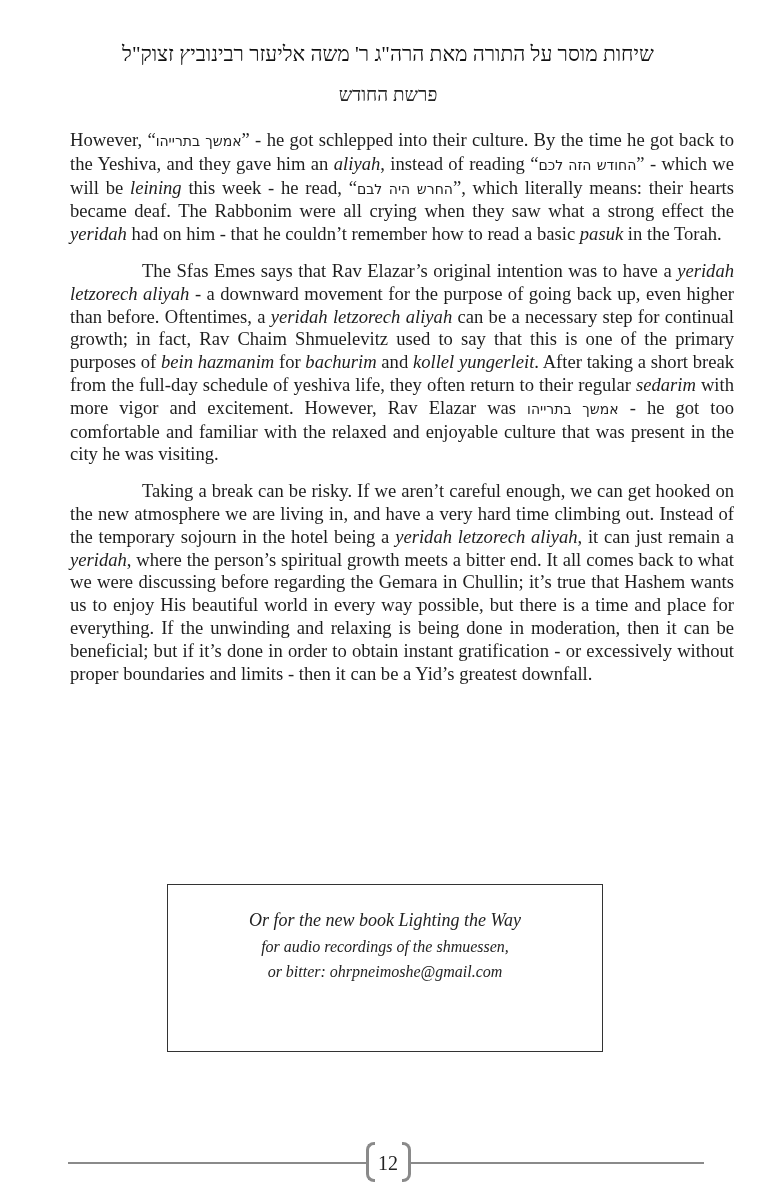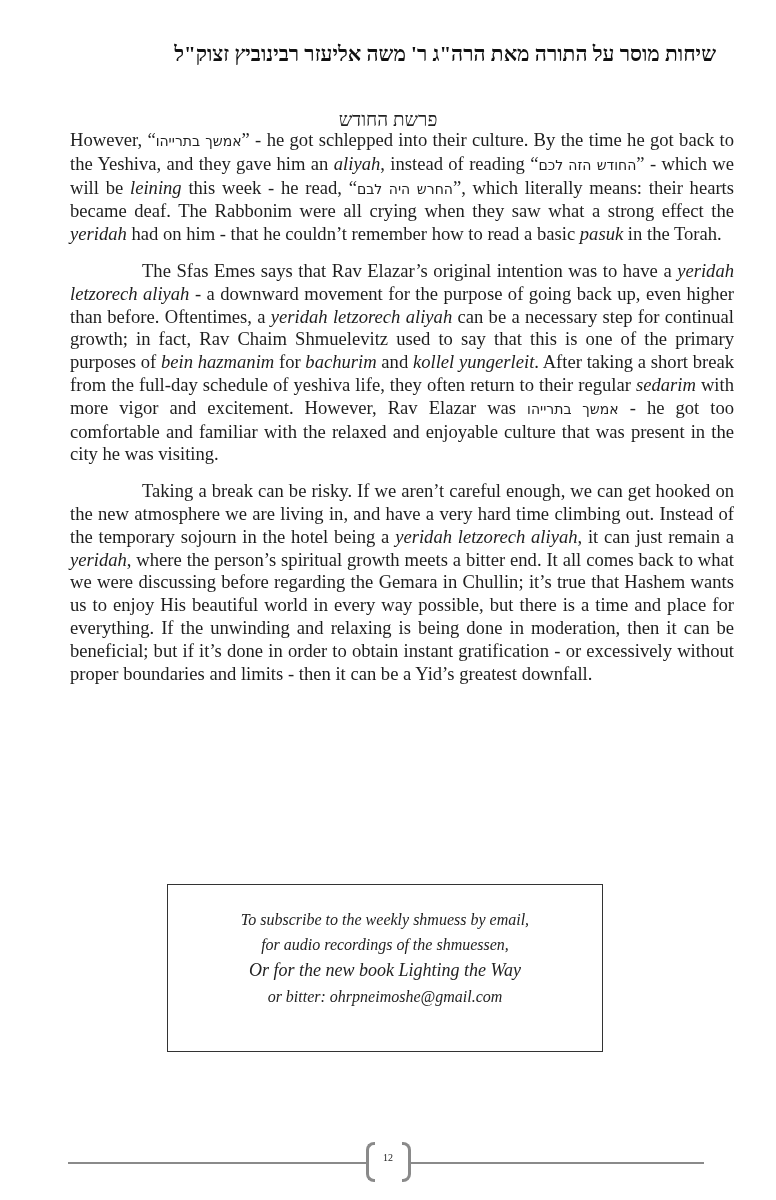--- a/index.html
+++ b/index.html
@@ -13,40 +13,39 @@
       position: relative;
       overflow: hidden;
       color: #1e1e1e;
       font-family: "DejaVu Serif", "Liberation Serif", serif;
     }
     .header-title {
       position: absolute;
       top: 40px;
       left: 60px;
       width: 656px;
-      text-align: right;
+      text-align: center;
       direction: rtl;
       font-family: "Liberation Serif", "DejaVu Serif", serif;
-      font-weight: bold;
+      font-weight: normal;
       font-size: 21px;
       line-height: 28px;
       color: #111;
     }
     .header-subtitle {
       position: absolute;
       top: 82px;
       left: 60px;
       width: 656px;
       text-align: center;
       direction: rtl;
       font-family: "Liberation Serif", "DejaVu Serif", serif;
       font-size: 19px;
       line-height: 26px;
       color: #222;
-      margin-top: 25px;
     }
     .body-text {
       position: absolute;
       top: 129px;
       left: 70px;
       width: 664px;
       font-family: "Liberation Serif", "DejaVu Serif", serif;
       font-size: 18.6px;
       line-height: 22.8px;
       text-align: justify;
@@ -128,42 +127,41 @@
       border-left: none;
       border-radius: 0 8px 8px 0;
     }
     .footer .page-number {
       position: absolute;
       top: 12px;
       left: 306px;
       width: 28px;
       text-align: center;
       font-family: "Liberation Serif", "DejaVu Serif", serif;
-      font-size: 10px;
+      font-size: 20px;
       color: #222;
     }
   </style>
 </head>
 <body>
 
 <div class="header-title">שיחות מוסר על התורה מאת הרה"ג ר' משה אליעזר רבינוביץ זצוק"ל</div>
 <div class="header-subtitle">פרשת החודש</div>
 
 <div class="body-text">
   <p><span>However, “</span><span class="he">אמשך בתרייהו</span><span>” - he got schlepped into their culture. By the time he got back to the Yeshiva, and they gave him an </span><em>aliyah</em><span>, instead of reading “</span><span class="he">החודש הזה לכם</span><span>” - which we will be </span><em>leining</em><span> this week - he read, “</span><span class="he">החרש היה לבם</span><span>”, which literally means: their hearts became deaf. The Rabbonim were all crying when they saw what a strong effect the </span><em>yeridah</em><span> had on him - that he couldn’t remember how to read a basic </span><em>pasuk</em><span> in the Torah.</span></p>
 
   <p class="indent"><span>The Sfas Emes says that Rav Elazar’s original intention was to have a </span><em>yeridah letzorech aliyah</em><span> - a downward movement for the purpose of going back up, even higher than before. Oftentimes, a </span><em>yeridah letzorech aliyah</em><span> can be a necessary step for continual growth; in fact, Rav Chaim Shmuelevitz used to say that this is one of the primary purposes of </span><em>bein hazmanim</em><span> for </span><em>bachurim</em><span> and </span><em>kollel yungerleit</em><span>. After taking a short break from the full-day schedule of yeshiva life, they often return to their regular </span><em>sedarim</em><span> with more vigor and excitement. However, Rav Elazar was </span><span class="he">אמשך בתרייהו</span><span> - he got too comfortable and familiar with the relaxed and enjoyable culture that was present in the city he was visiting.</span></p>
 
   <p class="indent"><span>Taking a break can be risky. If we aren’t careful enough, we can get hooked on the new atmosphere we are living in, and have a very hard time climbing out. Instead of the temporary sojourn in the hotel being a </span><em>yeridah letzorech aliyah</em><span>, it can just remain a </span><em>yeridah</em><span>, where the person’s spiritual growth meets a bitter end. It all comes back to what we were discussing before regarding the Gemara in Chullin; it’s true that Hashem wants us to enjoy His beautiful world in every way possible, but there is a time and place for everything. If the unwinding and relaxing is being done in moderation, then it can be beneficial; but if it’s done in order to obtain instant gratification - or excessively without proper boundaries and limits - then it can be a Yid’s greatest downfall.</span></p>
 </div>
 
 <div class="promo-box">
-  <div class="line">To subscribe to the weekly shmuess by email,</div>
+  <div class="line large">Or for the new book Lighting the Way</div>
   <div class="line">for audio recordings of the shmuessen,</div>
-  <div class="line large">Or for the new book Lighting the Way</div>
   <div class="line">or bitter: ohrpneimoshe@gmail.com</div>
 </div>
 
 <div class="footer">
   <div class="rule left"></div>
   <div class="bracket left"></div>
   <div class="page-number">12</div>
   <div class="bracket right"></div>
   <div class="rule right"></div>
 </div>

